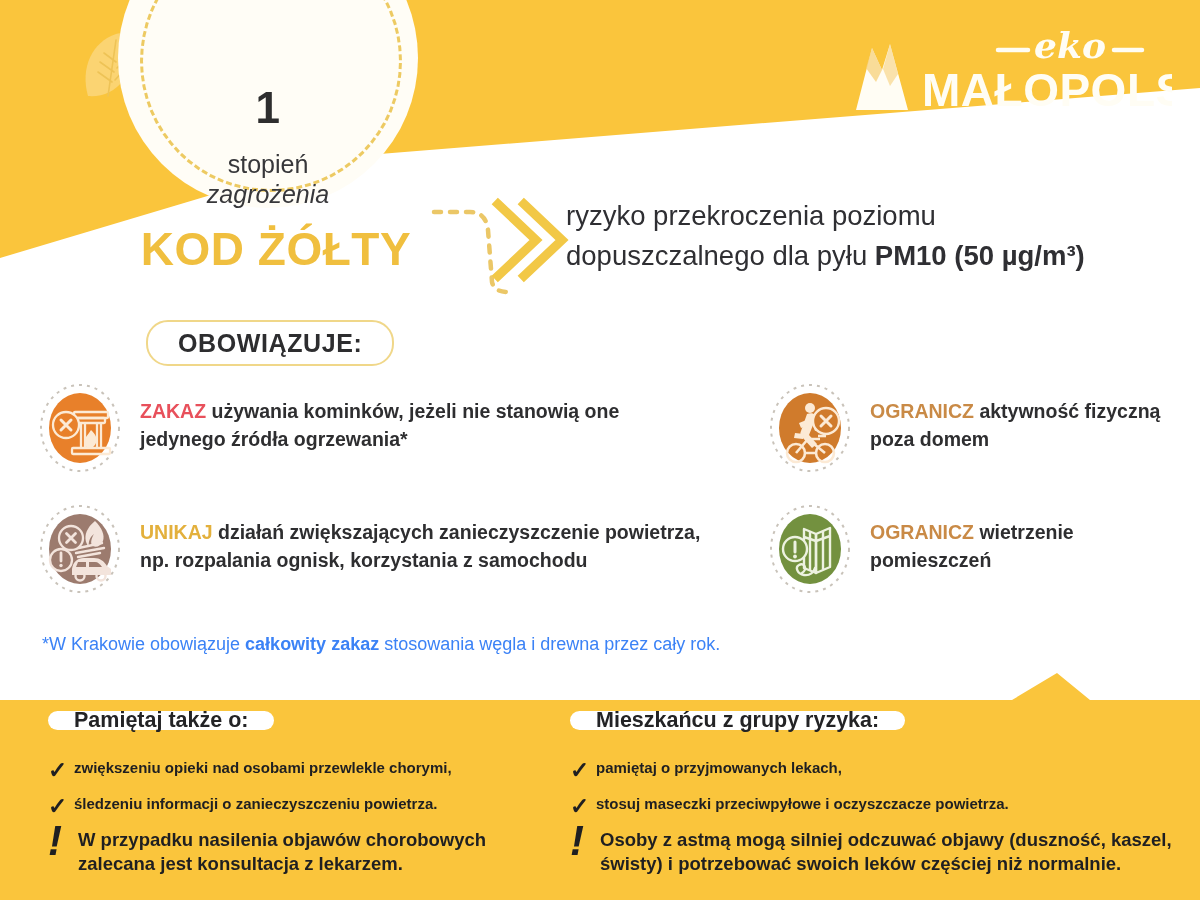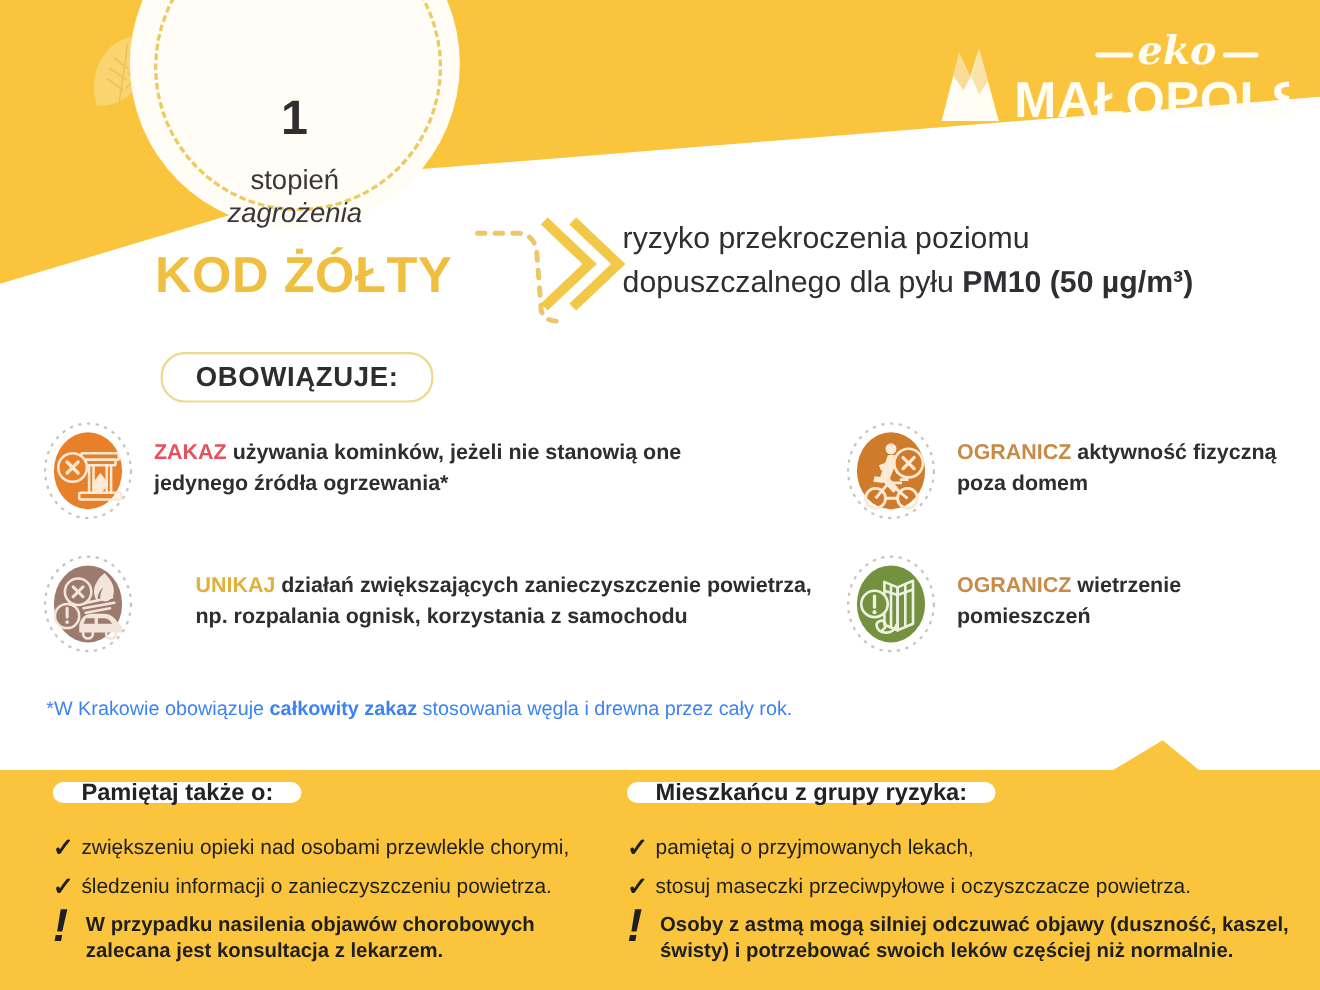--- a/index.html
+++ b/index.html
@@ -66,21 +66,21 @@
   .rule .txt{
     margin-left:18px;padding-top:15px;
     font-size:19.5px;line-height:1.45;font-weight:700;color:#2e2e30;
   }
   .rule .txt .kw{font-weight:700;}
   .kw-zakaz{color:#e8505b;}
   .kw-unikaj{color:#e3b03c;}
   .kw-ogr{color:#c98a46;}
 
   .r1{left:38px;top:382px;width:660px;}
-  .r2{left:38px;top:503px;width:700px;justify-content:space-between;}
+  .r2{left:38px;top:503px;width:700px;}
   .r3{left:768px;top:382px;width:420px;}
   .r4{left:768px;top:503px;width:420px;}
 
   
   .footnote{
     position:absolute;left:42px;top:632px;width:760px;
     font-size:18px;color:#3b82f6;line-height:1.4;font-weight:400;
   }
   .footnote b{font-weight:700;}
 
@@ -93,21 +93,21 @@
   .p-left{left:48px;top:711px;}
   .p-right{left:570px;top:711px;}
 
   .chk-list{position:absolute;}
   .chk-row{display:flex;align-items:flex-start;margin-bottom:8px;}
   .chk-mark{
     flex:0 0 26px;font-size:23px;font-weight:700;color:#1f1f21;
     line-height:1.2;
   }
   .chk-txt{
-    font-size:19px;font-weight:400;color:#1f1f21;line-height:1.25;
+    font-size:15px;font-weight:700;color:#1f1f21;line-height:1.25;
     padding-top:2px;
   }
   .l-checks{left:48px;top:757px;width:510px;}
   .r-checks{left:570px;top:757px;width:610px;}
 
   .warn{position:absolute;display:flex;align-items:flex-start;}
   .warn .bang{
     flex:0 0 30px;font-size:42px;font-weight:700;font-style:italic;
     color:#1f1f21;line-height:.82;
   }

